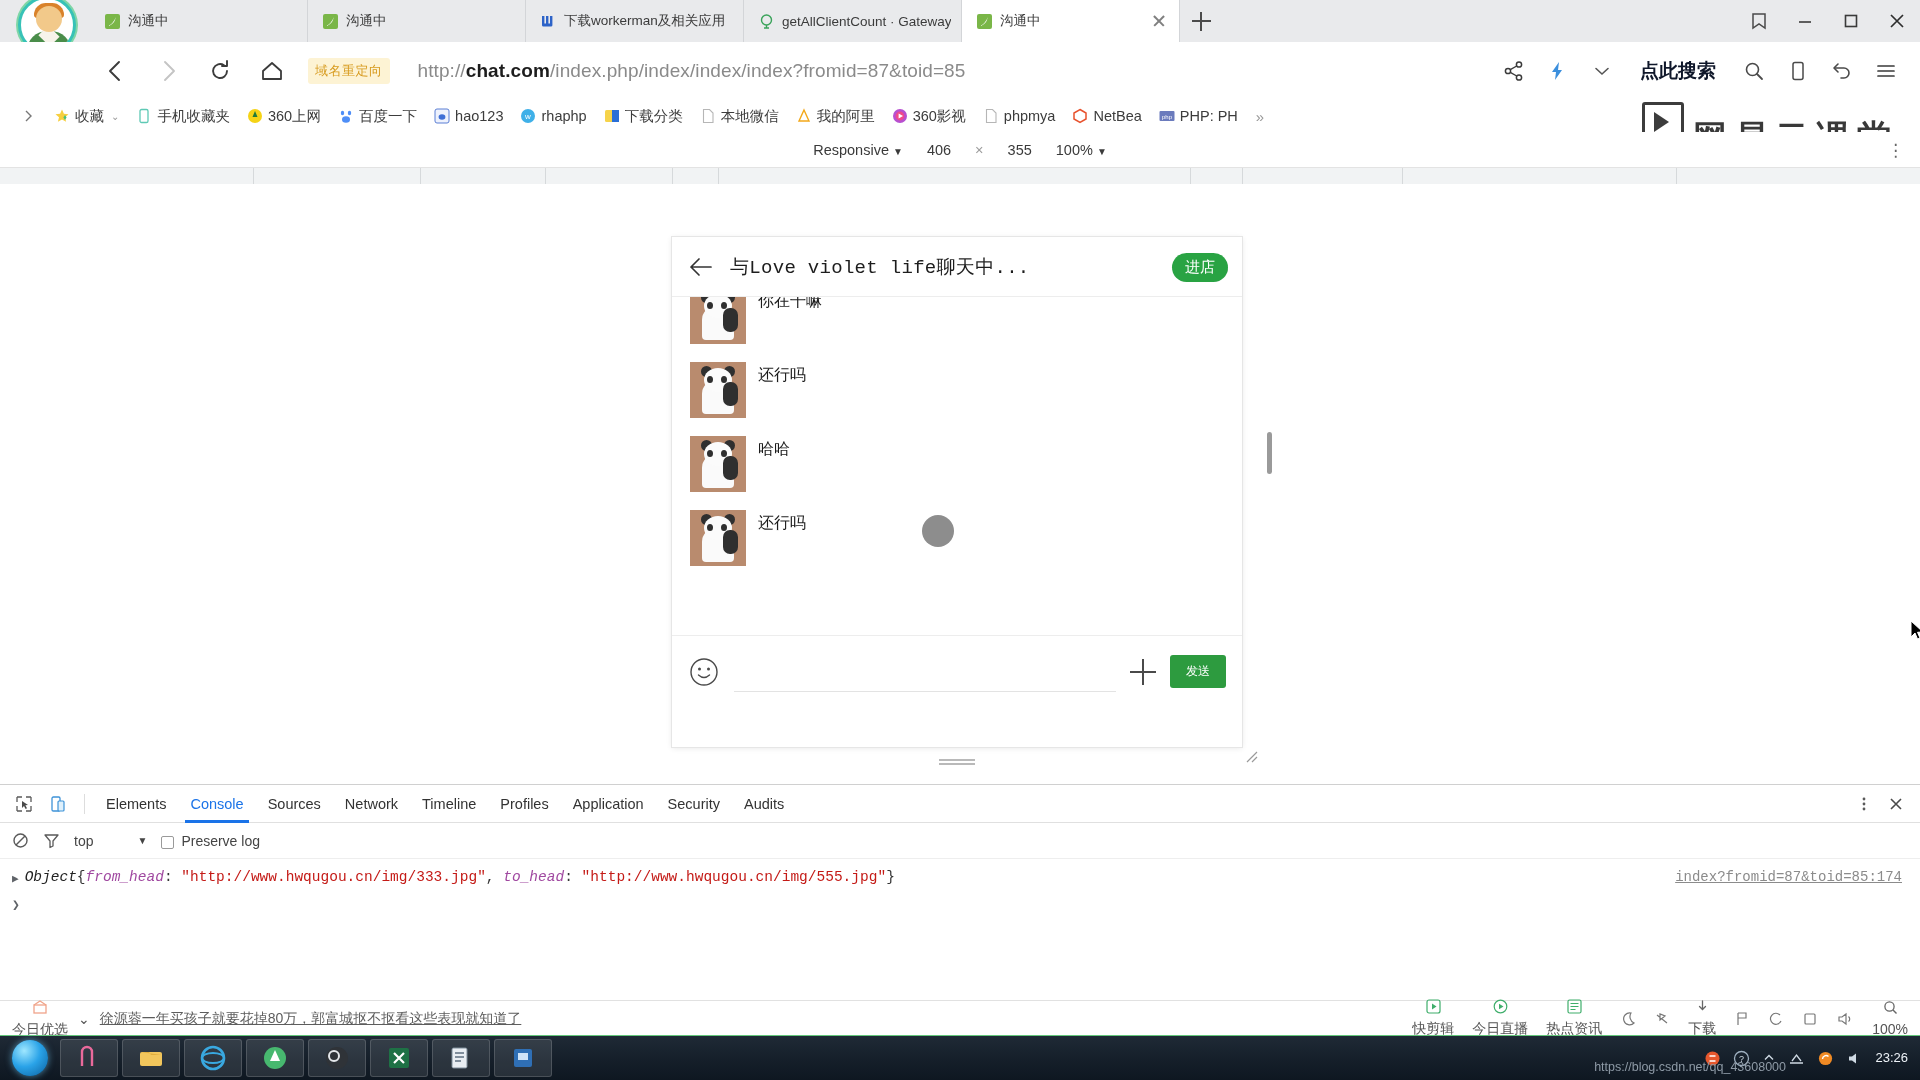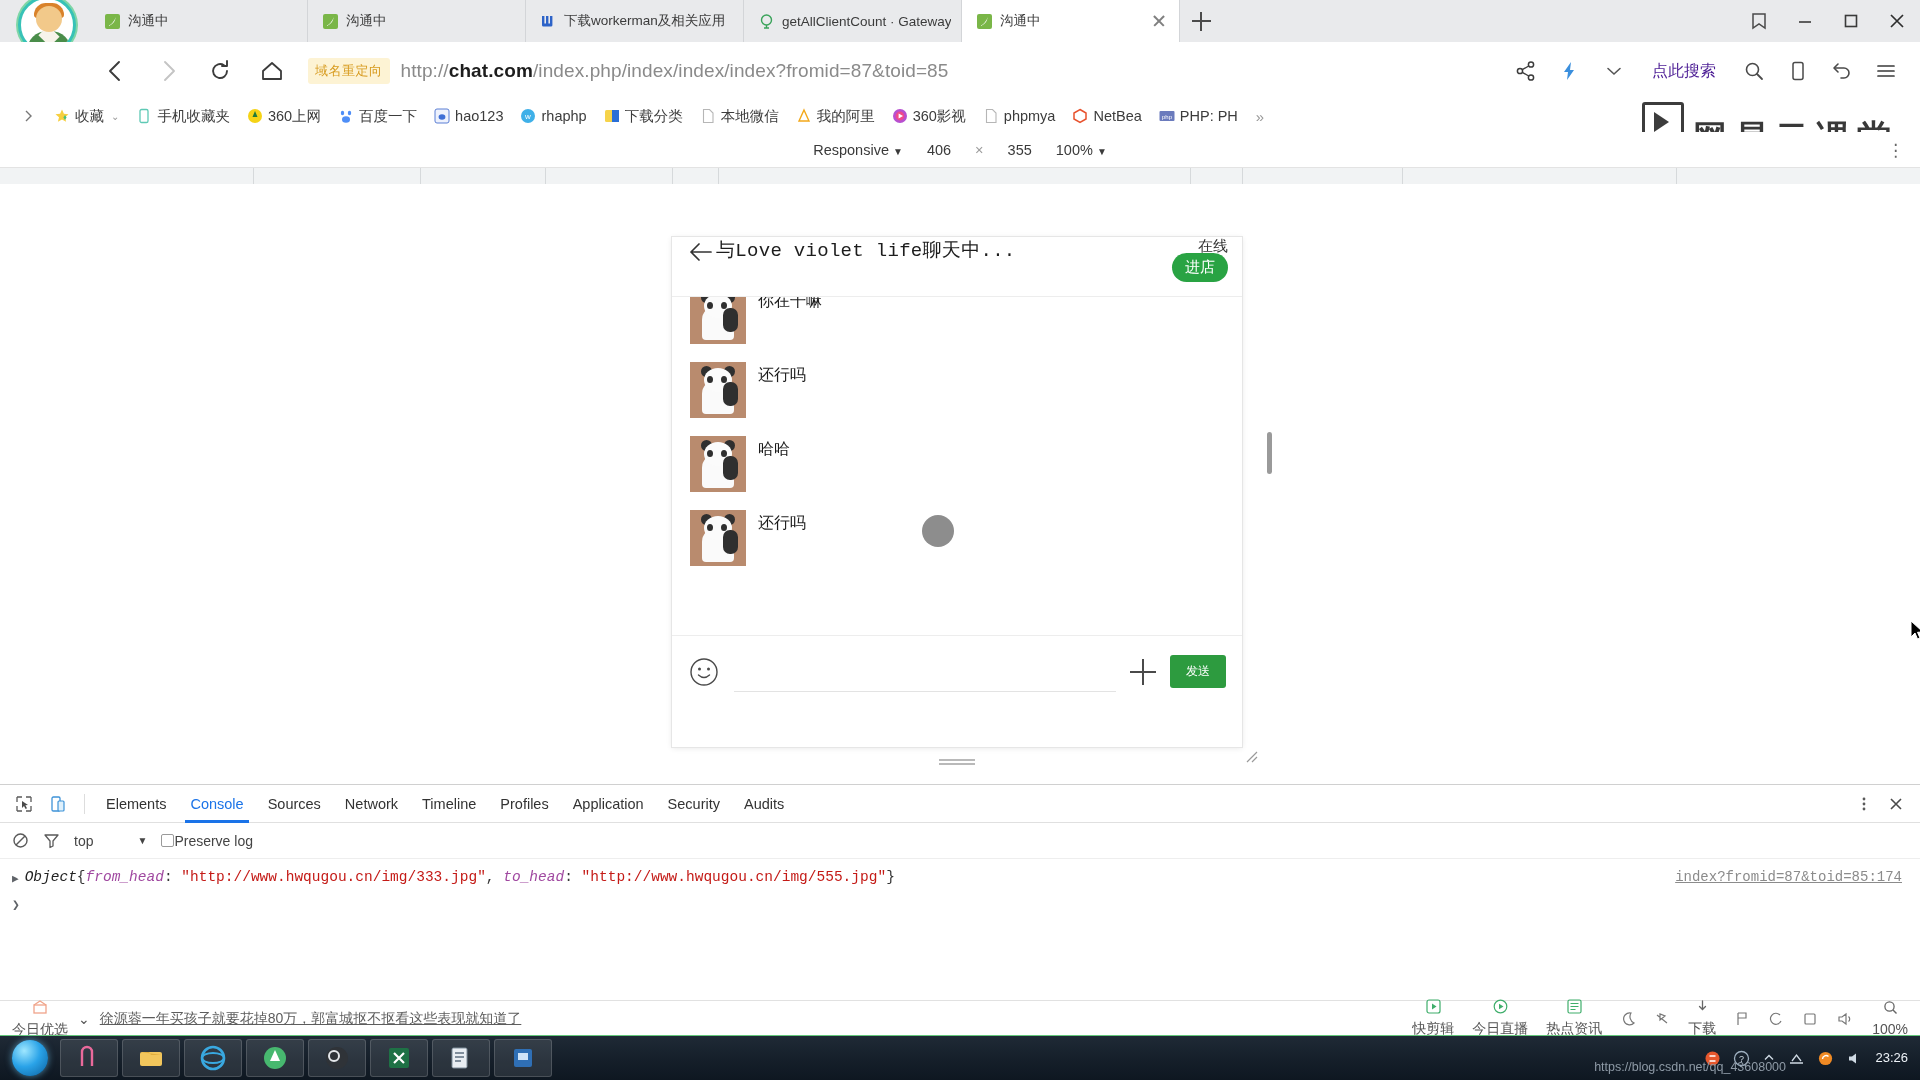--- a/index.html
+++ b/index.html
@@ -61,33 +61,33 @@
   .winbtns { position:absolute; right:0; top:0; height:42px; display:flex; align-items:center; }
   .winbtn { width: 46px; height: 42px; display:flex; align-items:center; justify-content:center; }
 
   
   .navbar {
     position: absolute; top: 42px; left: 0; width: 1920px; height: 58px;
     background: #fff; display: flex; align-items: center; padding-left: 90px;
   }
   .navbtn { width: 52px; height: 58px; display:flex; align-items:center; justify-content:center; }
   .urlzone {
-    flex: 1; height: 58px; display: flex; align-items: center; gap: 11px; padding-left: 10px;
+    flex: 1; height: 58px; display: flex; align-items: center; gap: 28px; padding-left: 10px;
     min-width: 0;
     text-align: center;
   }
   .redirect-chip {
     background: #fdf3d4; color: #d79a1d; font-size: 13px;
     padding: 4px 7px; border-radius: 3px; white-space: nowrap; letter-spacing: .5px;
   }
   .urltext { font-size: 19px; color: #8a8a8a; white-space: nowrap; letter-spacing: .1px; }
   .urltext b { color: #1d1d1d; font-weight: 700; }
   .navright { display:flex; align-items:center; gap: 4px; padding-right: 14px; }
   .navright .navbtn { width: 40px; }
-  .searchhint { font-size: 16px; color: #4c1d95; white-space: nowrap; padding: 0 14px; }
+  .searchhint { font-size: 19px; color: #0f172a; white-space: nowrap; padding: 0 14px; font-weight: bold; }
 
   
   .bookmarks {
     position: absolute; top: 100px; left: 0; width: 1920px; height: 32px;
     background: #fff; display: flex; align-items: center; gap: 3px; padding-left: 14px;
     font-size: 14.5px; color: #3c3c3c; white-space: nowrap; overflow: hidden;
   }
   .bm { display:flex; align-items:center; gap: 5px; padding: 2px 7px; }
   .bm-ico { width: 16px; height: 16px; flex:0 0 16px; display:block; }
   .bm-caret { font-size: 10px; color:#999; margin-left: 2px; }
@@ -125,21 +125,21 @@
   }
   .ruler i { position:absolute; top:0; width:1px; height:16px; background:#d6d9db; }
   .stage { position: absolute; top: 184px; left: 0; width: 1920px; height: 600px; background:#fff; }
 
   
   .phone {
     position: absolute; left: 672px; top: 53px; width: 570px; height: 510px;
     background: #fff; box-shadow: 0 0 0 1px #e6e6e6, 0 1px 6px rgba(0,0,0,.10);
   }
   .chat-header {
-    height: 60px; display: flex; align-items: flex-start; padding: 0 14px; 
+    height: 60px; display: flex; align-items: center; padding: 0 14px; gap: 14px;
     border-bottom: 1px solid #ededed; position: relative; background:#fff;
   }
   .back-arrow { width: 30px; height: 30px; flex:0 0 30px; }
   .chat-title {
     font-family: "Liberation Mono", "DejaVu Sans Mono", monospace;
     font-size: 19px; color: #1d1d1d; letter-spacing: .3px; white-space: nowrap;
   }
   .chat-status { margin-left:auto; font-size: 15px; color:#333; white-space:nowrap; }
   .enter-shop {
     position: absolute; right: 14px; top: 16px;
@@ -204,21 +204,21 @@
   .dt-tab { padding: 0 11px; height: 38px; display:flex; align-items:center; position:relative; white-space:nowrap; }
   .dt-tab.active { color:#1a73e8; }
   .dt-tab.active::after { content:""; position:absolute; left:6px; right:6px; bottom:0; height:2.5px; background:#1a73e8; }
   .dt-right { margin-left:auto; display:flex; align-items:center; }
 
   .dt-filterbar {
     height: 36px; display:flex; align-items:center; gap: 14px; padding: 0 12px;
     border-bottom: 1px solid #eee; font-size: 14px; color:#444;
   }
   .ctx-sel { display:flex; align-items:center; gap: 44px; }
-  .preserve { display:flex; align-items:center; }
+  .preserve { display:flex; align-items:flex-end; gap: 7px; }
   .chkbox { width: 13px; height: 13px; border:1px solid #9a9a9a; border-radius:2px; background:#fff; display:block; }
 
   .console-row {
     display:flex; align-items:flex-start; padding: 10px 12px 4px 12px;
     font-family: "Liberation Mono", "DejaVu Sans Mono", monospace;
     font-size: 14.5px; position: relative;
   }
   .tri { color:#5f6368; margin-right: 6px; font-size: 11px; line-height: 20px; }
   .c-obj { color:#222; font-style: italic; }
   .c-key { color:#a048a0; font-style: italic; }

